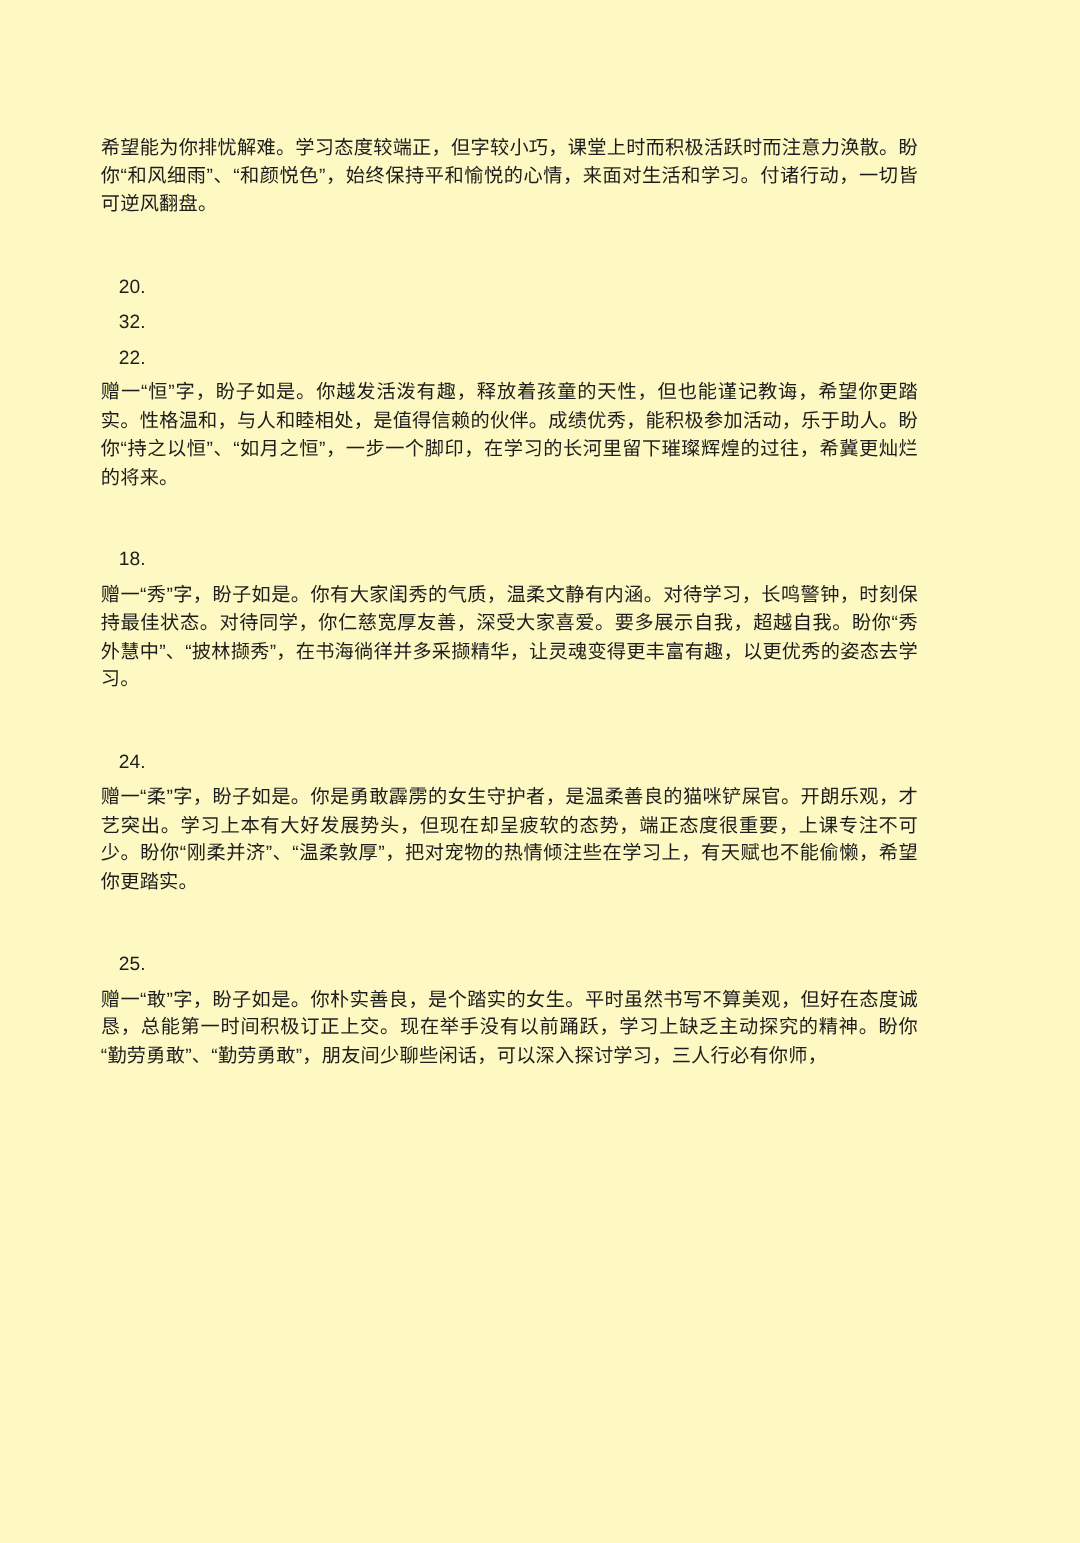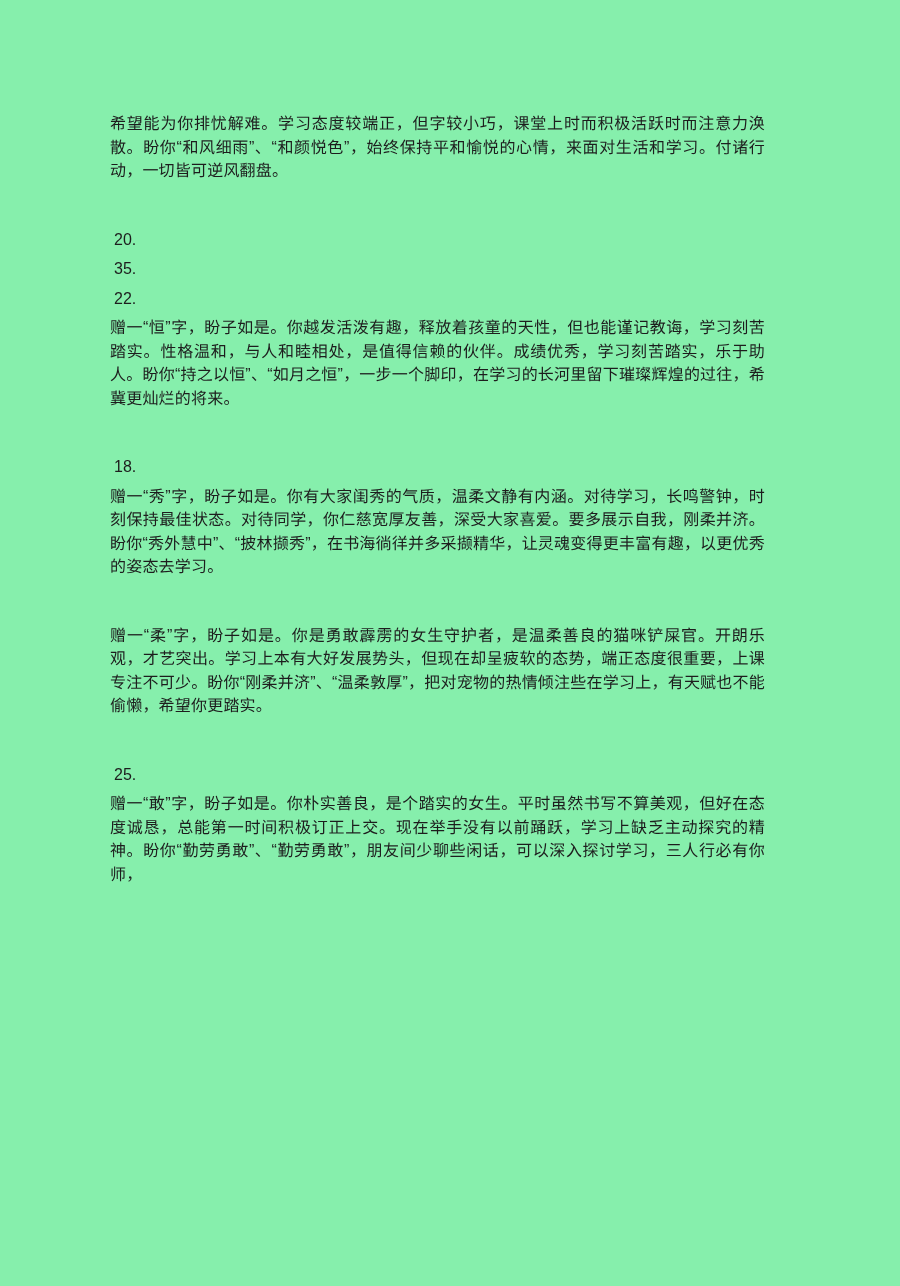--- a/index.html
+++ b/index.html
@@ -11,64 +11,65 @@
     width: 900px;
     height: 1286px;
     font-family: "Liberation Sans", sans-serif;
     color: #1d1d1d;
     overflow: hidden;
   }
   .page {
     box-sizing: border-box;
     width: 900px;
     height: 1286px;
-    padding: 112px 135px 0 110px;
-    background: #86efac;
+    padding: 112px 135px 0 84px;
+    background: #fef9c3;
     overflow: hidden;
   }
   .para {
     margin: 0 0 45px 0;
     font-size: 16px;
     line-height: 23.5px;
     text-align: justify;
     letter-spacing: 0.2px;
   }
   .num {
-    margin: 0 0 6px 4px;
+    margin: 0 0 6px 15px;
     font-size: 16px;
     line-height: 23.5px;
     text-align: left;
   }
 </style>
 </head>
 <body>
 
 <div class="page">
 
   <p class="para">希望能为你排忧解难。学习态度较端正，但字较小巧，课堂上时而积极活跃时而注意力涣散。盼你“和风细雨”、“和颜悦色”，始终保持平和愉悦的心情，来面对生活和学习。付诸行动，一切皆可逆风翻盘。</p>
 
   <section>
     <p class="num">20.</p>
   </section>
 
   <section>
-    <p class="num">35.</p>
+    <p class="num">32.</p>
   </section>
 
   <section>
     <p class="num">22.</p>
-    <p class="para">赠一“恒”字，盼子如是。你越发活泼有趣，释放着孩童的天性，但也能谨记教诲，学习刻苦踏实。性格温和，与人和睦相处，是值得信赖的伙伴。成绩优秀，学习刻苦踏实，乐于助人。盼你“持之以恒”、“如月之恒”，一步一个脚印，在学习的长河里留下璀璨辉煌的过往，希冀更灿烂的将来。</p>
+    <p class="para">赠一“恒”字，盼子如是。你越发活泼有趣，释放着孩童的天性，但也能谨记教诲，希望你更踏实。性格温和，与人和睦相处，是值得信赖的伙伴。成绩优秀，能积极参加活动，乐于助人。盼你“持之以恒”、“如月之恒”，一步一个脚印，在学习的长河里留下璀璨辉煌的过往，希冀更灿烂的将来。</p>
   </section>
 
   <section>
     <p class="num">18.</p>
-    <p class="para">赠一“秀”字，盼子如是。你有大家闺秀的气质，温柔文静有内涵。对待学习，长鸣警钟，时刻保持最佳状态。对待同学，你仁慈宽厚友善，深受大家喜爱。要多展示自我，刚柔并济。盼你“秀外慧中”、“披林撷秀”，在书海徜徉并多采撷精华，让灵魂变得更丰富有趣，以更优秀的姿态去学习。</p>
+    <p class="para">赠一“秀”字，盼子如是。你有大家闺秀的气质，温柔文静有内涵。对待学习，长鸣警钟，时刻保持最佳状态。对待同学，你仁慈宽厚友善，深受大家喜爱。要多展示自我，超越自我。盼你“秀外慧中”、“披林撷秀”，在书海徜徉并多采撷精华，让灵魂变得更丰富有趣，以更优秀的姿态去学习。</p>
   </section>
 
   <section>
+    <p class="num">24.</p>
     <p class="para">赠一“柔”字，盼子如是。你是勇敢霹雳的女生守护者，是温柔善良的猫咪铲屎官。开朗乐观，才艺突出。学习上本有大好发展势头，但现在却呈疲软的态势，端正态度很重要，上课专注不可少。盼你“刚柔并济”、“温柔敦厚”，把对宠物的热情倾注些在学习上，有天赋也不能偷懒，希望你更踏实。</p>
   </section>
 
   <section>
     <p class="num">25.</p>
     <p class="para">赠一“敢”字，盼子如是。你朴实善良，是个踏实的女生。平时虽然书写不算美观，但好在态度诚恳，总能第一时间积极订正上交。现在举手没有以前踊跃，学习上缺乏主动探究的精神。盼你“勤劳勇敢”、“勤劳勇敢”，朋友间少聊些闲话，可以深入探讨学习，三人行必有你师，</p>
   </section>
 
 </div>
 

